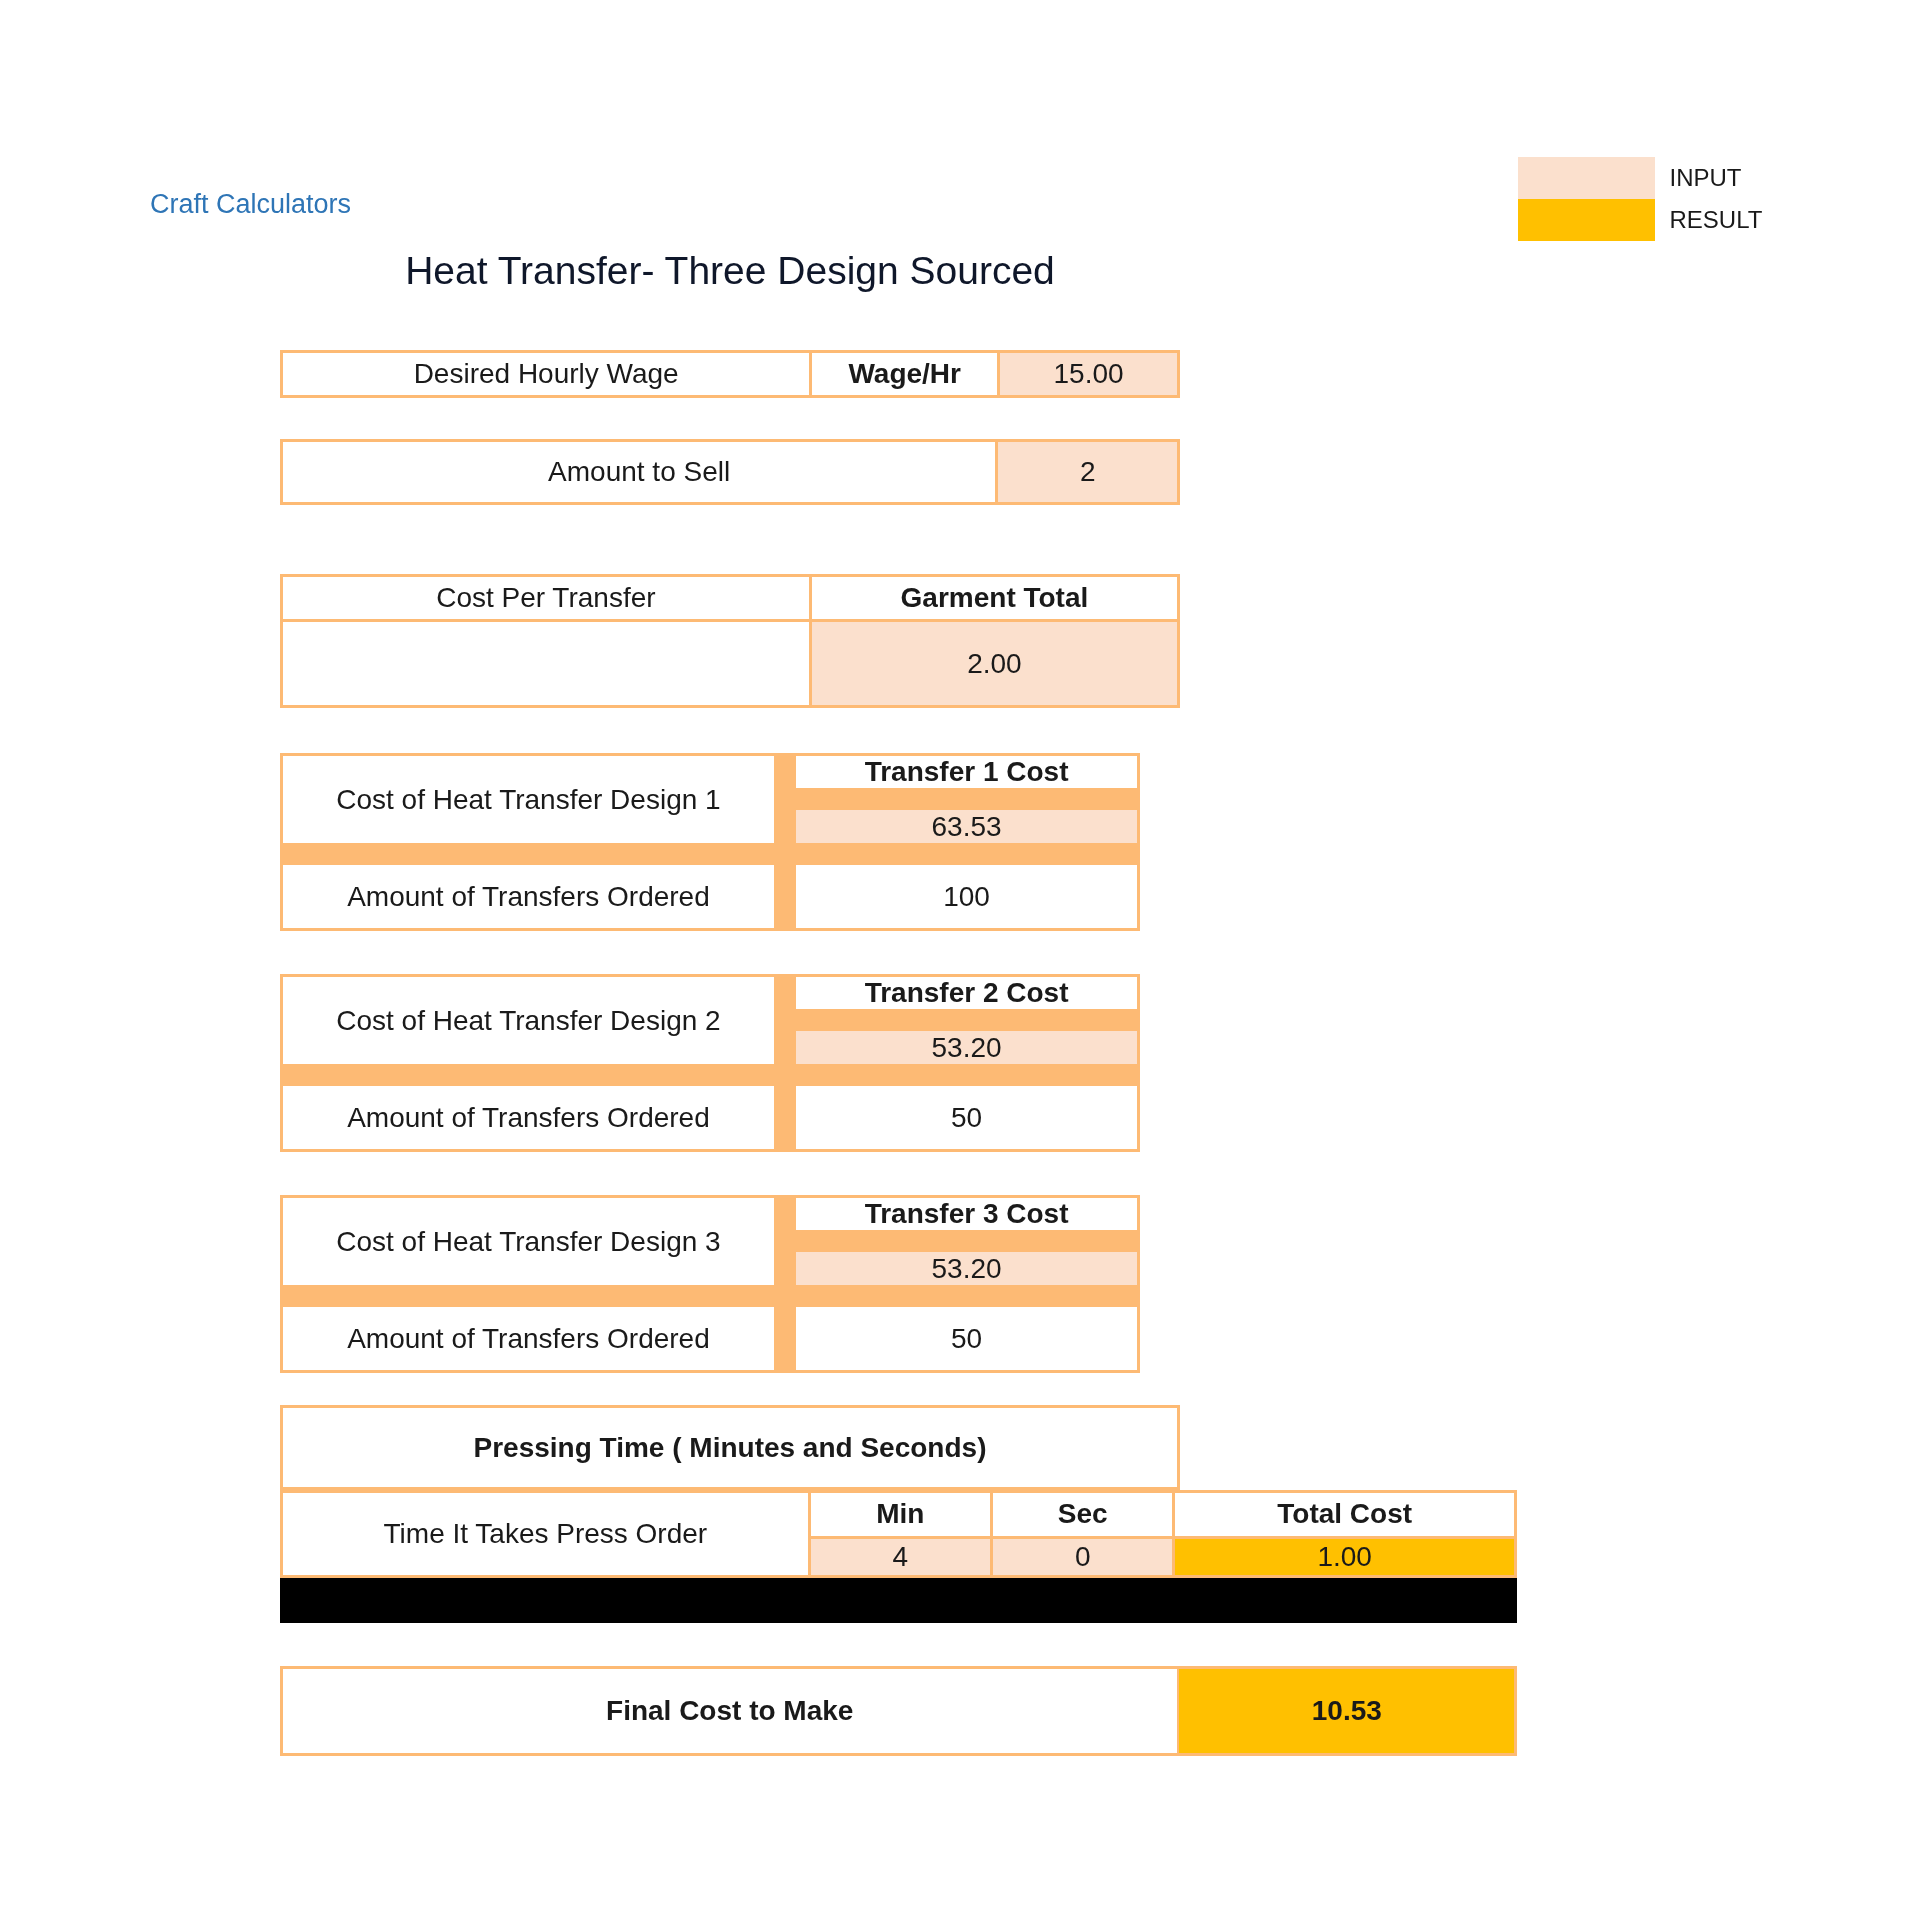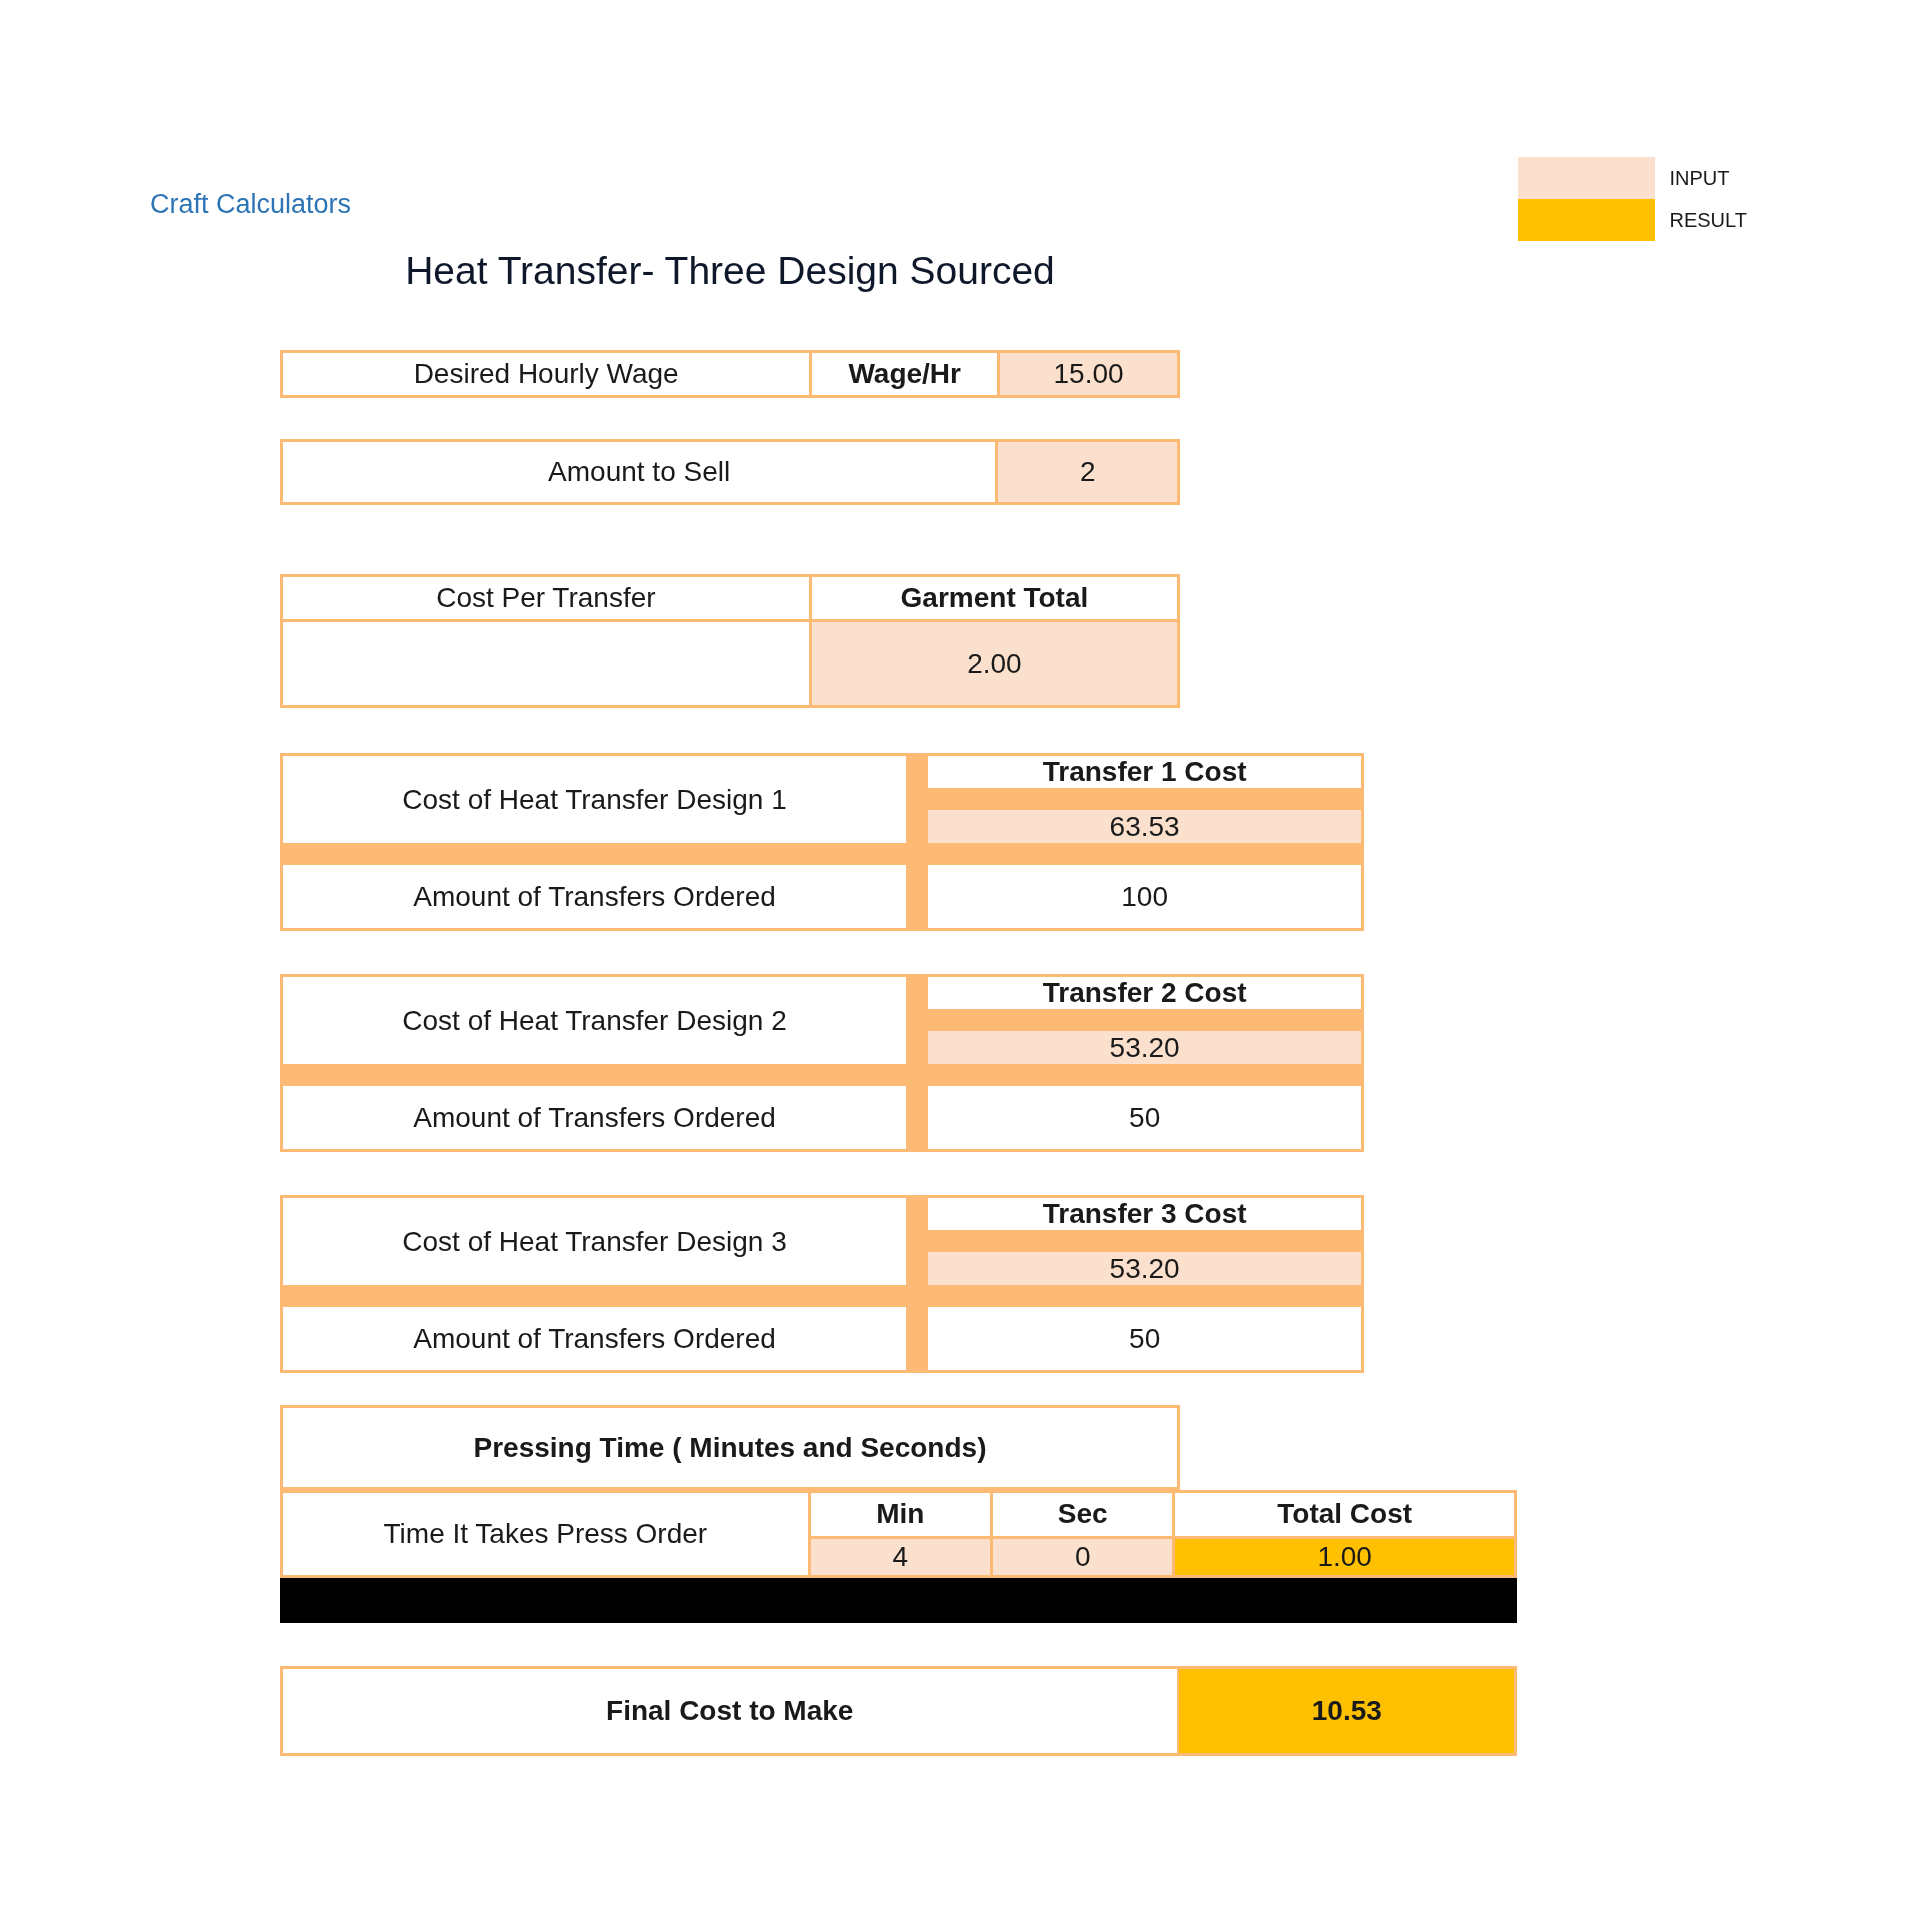--- a/index.html
+++ b/index.html
@@ -35,21 +35,21 @@
     height: 42px;
   }
   .swatch {
     width: 137px;
     height: 42px;
   }
   .swatch-input { background: var(--input-color); }
   .swatch-result { background: var(--result-color); }
   .legend-label {
     margin-left: 14.5px;
-    font-size: 20px;
+    font-size: 24px;
     color: #1a1a1a;
     white-space: nowrap;
   }
   .page-title {
     position: absolute;
     left: 280px;
     top: 249px;
     width: 900px;
     text-align: center;
     font-size: 39px;
@@ -79,21 +79,21 @@
   .input-cell  { background: var(--input-color); }
   .result-cell { background: var(--result-color); }
 
   #t-wage   { left: 280px; top: 350px;  width: 900px;  height: 48px;
               grid-template-columns: 550fr 193fr 185fr; }
   #t-sell   { left: 280px; top: 439px;  width: 900px;  height: 66px;
               grid-template-columns: 745fr 187fr; }
   #t-garment{ left: 280px; top: 574px;  width: 900px;  height: 134px;
               grid-template-columns: 550fr 382fr;
               grid-template-rows: 45fr 88fr; }
-  .t-design { left: 280px; width: 1084px; height: 178px;
+  .t-design { left: 280px; width: 860px; height: 178px;
               grid-template-columns: 550fr 382fr;
               grid-template-rows: 44fr 47fr 87fr; gap: 22px; }
   #t-design1 { top: 753px; }
   #t-design2 { top: 974px; }
   #t-design3 { top: 1195px; }
   .span-2rows { grid-row: 1 / 3; }
   .row3-left  { grid-row: 3; grid-column: 1; }
   .row3-right { grid-row: 3; grid-column: 2; }
 
   #t-press-hdr { left: 280px; top: 1405px; width: 900px; height: 85px;

